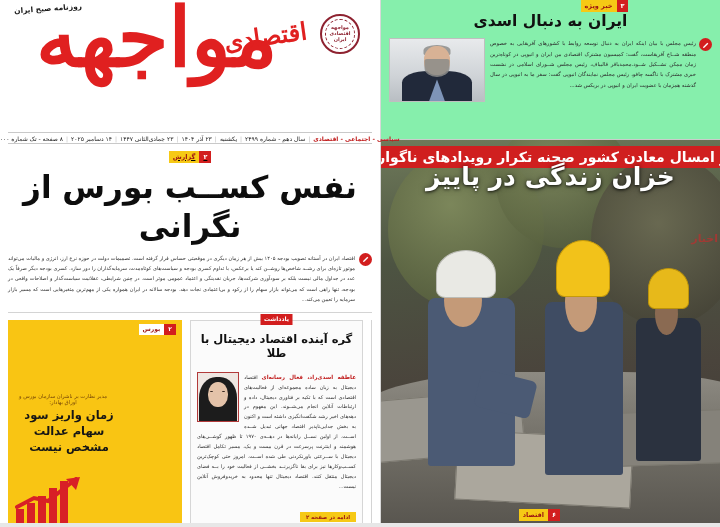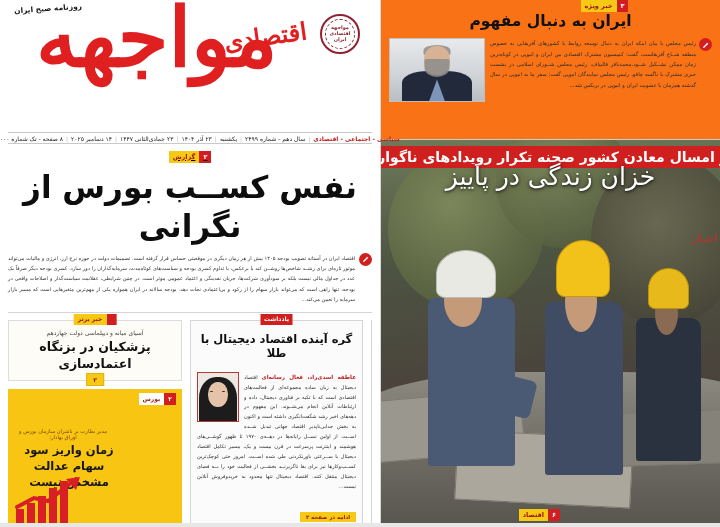--- a/index.html
+++ b/index.html
@@ -23,21 +23,21 @@
     position: relative;
     background: #fff;
     border-left: 1px solid #d8d8d8;
     display: flex;
     flex-direction: column;
   }
 
   .lead-news {
     position: relative;
     padding: 10px 8px 6px 8px;
-    background: #f97316;
+    background: #86efac;
     height: 140px;
     border-bottom: 1px solid #cccccc;
   }
   .badge-top-right {
     position: absolute;
     top: 0px; left: 50%;
     transform: translateX(30px);
     display: flex; flex-direction: row-reverse; align-items: stretch;
     font-size: 6.5px; line-height: 1;
     z-index: 5;
@@ -146,21 +146,21 @@
   .red-banner {
     position: absolute; top: 6px; left: 50%; transform: translateX(-50%);
     background: #d01f1f; color: #fff;
     font-size: 14px; font-weight: bold;
     padding: 3px 9px; white-space: nowrap;
     letter-spacing: -0.1px;
   }
   .photo-headline {
     position: absolute; top: 22px; left: 0; right: 0;
     text-align: center;
-    font-size: 25px; font-weight: normal; color: #ffffff;
+    font-size: 25px; font-weight: bold; color: #ffffff;
     text-shadow: 0 1px 3px rgba(0,0,0,.75), 0 0 6px rgba(0,0,0,.5);
     letter-spacing: -0.5px;
   }
   .badge-bottom-left {
     position: absolute; bottom: 6px; right: 160px;
     display: flex; flex-direction: row-reverse; font-size: 6.5px; line-height: 1;
   }
   .side-vertical-text {
     position: absolute; top: 92px; right: 2px;
     font-size: 11px; color: #b8312f; font-weight: bold;
@@ -359,21 +359,21 @@
 
 <div class="page">
 
   <div class="left-col">
 
     <div class="lead-news">
       <div class="badge-top-right">
         <span class="badge-y">خبر ویژه</span>
         <span class="badge-r">۳</span>
       </div>
-      <div class="headline-lead">ایران به دنبال مفهوم</div>
+      <div class="headline-lead">ایران به دنبال اسدی</div>
 
       <div class="lead-body-wrap">
         <div class="lead-text">
           <span class="pen-icon">
             <svg viewBox="0 0 24 24" aria-hidden="true">
                 <path d="M3 21l4-1 12-12-3-3L4 17l-1 4z" fill="#ffffff"></path>
               </svg>
           </span>
           <span>رئیس مجلس با بیان اینکه ایران به دنبال توسعه روابط با کشورهای آفریقایی به خصوص منطقه شــاخ آفریقاست، گفت: کمیسیون مشترک اقتصادی بین ایران و اتیوپی در کوتاه‌ترین زمان ممکن تشــکیل شــود.محمدباقر قالیباف، رئیس مجلس شــورای اسلامی در نشست خبری مشترک با تاگسه چافو، رئیس مجلس نمایندگان اتیوپی گفت: سفر ما به اتیوپی در سال گذشته همزمان با عضویت ایران و اتیوپی در بریکس شد...</span>
         </div>
@@ -491,29 +491,20 @@
             </span>
             <span class="note-author">عاطفه اسدی‌راد، فعال رسانه‌ای</span>
             <span>اقتصاد دیجیتال به زبان ساده مجموعه‌ای از فعالیت‌های اقتصادی است که با تکیه بر فناوری دیجیتال، داده و ارتباطات آنلاین انجام می‌شــوند. این مفهوم در دهه‌های اخیر رشد شگفت‌انگیزی داشته است و اکنون به بخش جدایی‌ناپذیر اقتصاد جهانی تبدیل شــده اســت. از اولین نســل رایانه‌ها در دهــه‌ی ۱۹۷۰ تا ظهور گوشــی‌های هوشمند و اینترنت پرسرعت در قرن بیست و یک، مسیر تکامل اقتصاد دیجیتال با ســرعتی باورنکردنی طی شده اســت. امروز حتی کوچک‌ترین کســب‌وکارها نیز برای بقا ناگزیرنــد بخشــی از فعالیت خود را بــه فضای دیجیتال منتقل کنند. اقتصاد دیجیتال تنها محدود به خریدوفروش آنلاین نیست...</span>
           </div>
           <div class="note-footer">ادامه در صفحه ۲</div>
         </div>
       </div>
 
       <div class="bot-col-left">
 
-        <div class="brief-card">
-          <div class="badge-above">
-            <span class="badge-y">خبر برتر</span>
-            <span class="badge-r">&nbsp;</span>
-          </div>
-          <div class="brief-kicker">آسیای میانه و دیپلماسی دولت چهاردهم</div>
-          <div class="brief-title">پزشکیان در بزنگاه اعتمادسازی</div>
-          <div class="page-num-badge">۳</div>
-        </div>
 
 
         <div class="yellow-promo">
           <div class="promo-badge">
             <span class="badge-y" style="background:#ffffff;color:#9c1212;">بورس</span>
             <span class="badge-r">۲</span>
           </div>
           <svg class="promo-chart" viewBox="0 0 74 46" aria-hidden="true">
             <rect x="2" y="32" width="8" height="14" fill="#d81f26"></rect>
             <rect x="13" y="26" width="8" height="20" fill="#d81f26"></rect>

